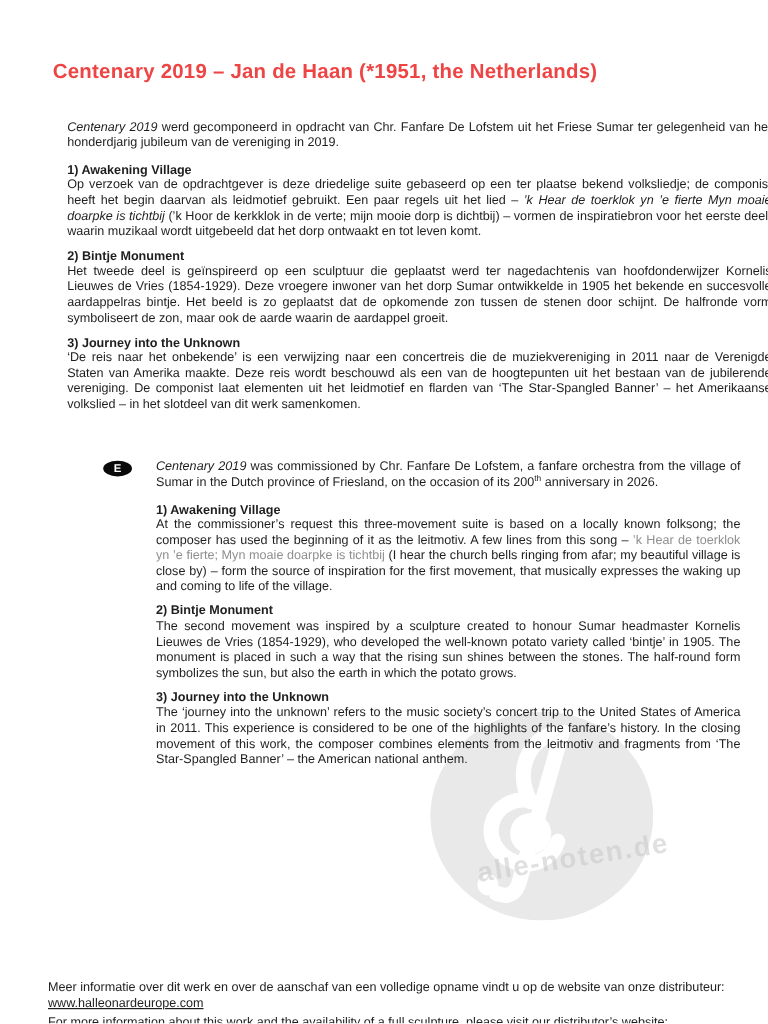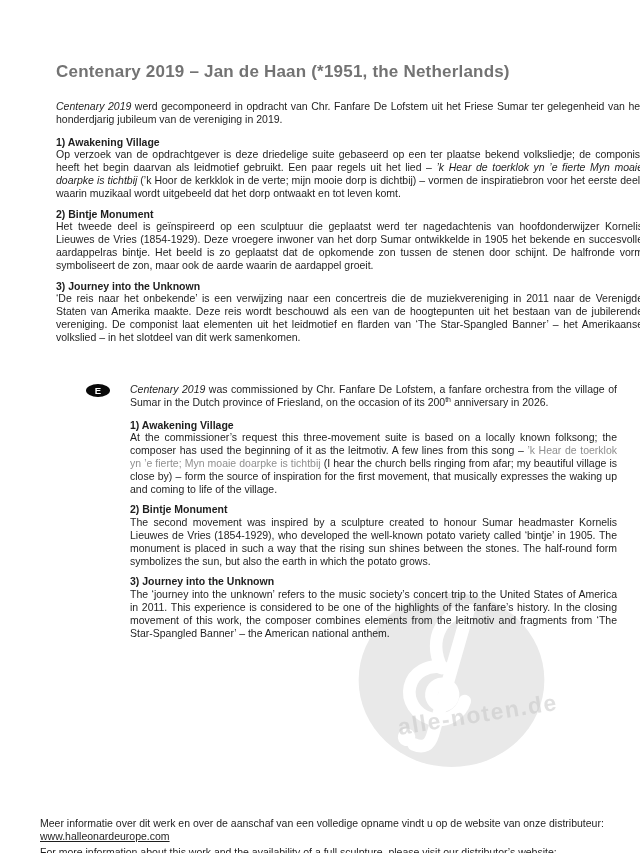--- a/index.html
+++ b/index.html
@@ -1,22 +1,22 @@
 <!DOCTYPE html>
 <html><head>
 <meta charset="utf-8">
 <style>
   html,body { margin:0; padding:0; background:#ffffff; }
   .page {
     position:relative; width:640px; height:853px; background:#ffffff;
     font-family:"Liberation Sans", sans-serif; color:#1e1e1e; overflow:hidden;
   }
   .title {
-    position:absolute; left:44px; top:50px; margin:12px;
-    font-size:17px; font-weight:bold; letter-spacing:0.2px; color:#737373;
+    position:absolute; left:44px; top:50px; margin:0;
+    font-size:17px; font-weight:bold; letter-spacing:0.2px; color:#ef4444;
     z-index:2;
   }
   .textblock { font-size:10.5px; line-height:12.8px; text-align:justify; z-index:2; }
   .dutch { position:absolute; left:56px; top:100px; width:587px; }
   .para { margin:0 0 8px 0; }
   .para.intro { margin-bottom:10px; }
   .sec-h { font-weight:bold; }
   .italic { font-style:italic; }
   .quote-gray { color:#8f8f8f; }
   sup { font-size:7px; line-height:0; }

